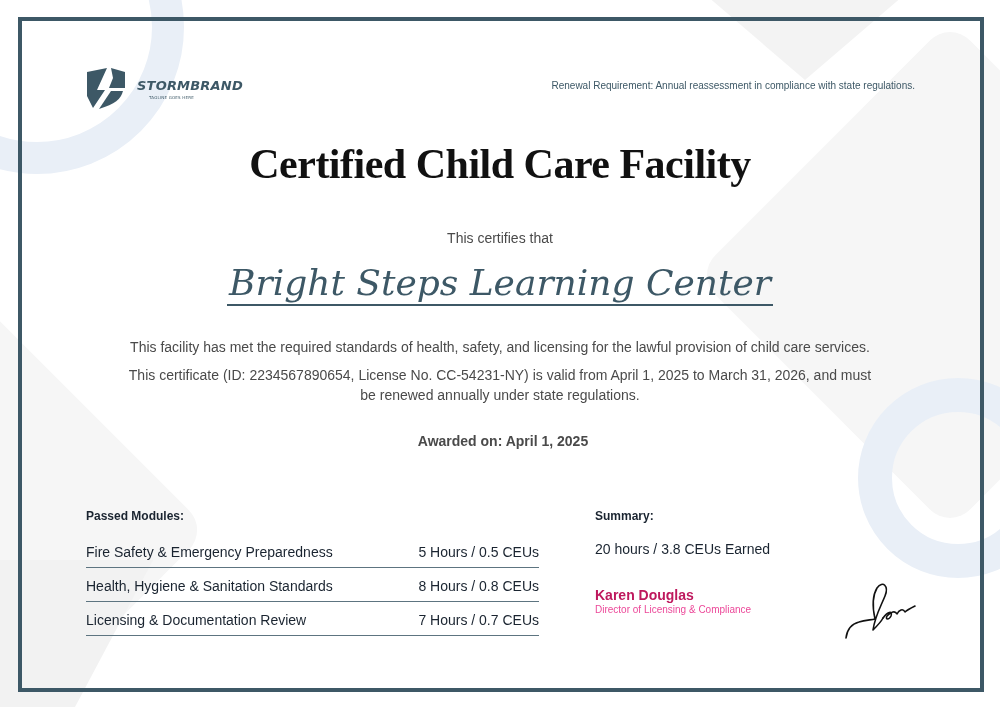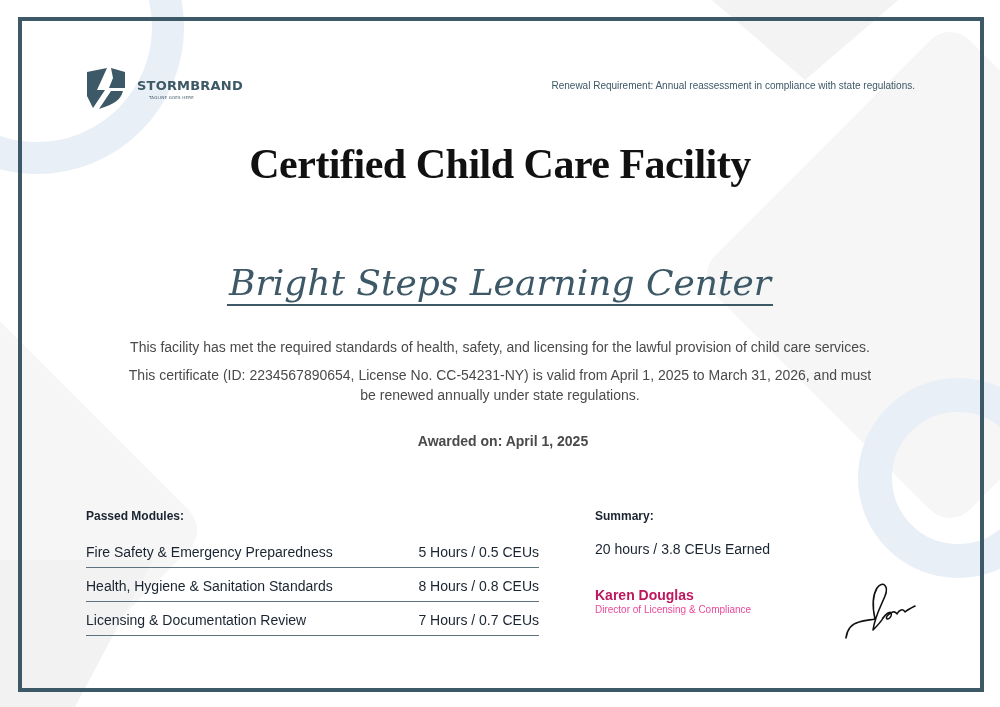--- a/index.html
+++ b/index.html
@@ -111,20 +111,21 @@
       flex-direction: column;
       margin-top: 2px;
     }
     .brand-name {
       font-family: "DejaVu Sans", sans-serif;
       font-weight: bold;
       font-size: 13px;
       letter-spacing: 0.2px;
       color: #3d5866;
       line-height: 14px;
+      font-style: italic;
     }
     .brand-tagline {
       font-family: "DejaVu Sans", sans-serif;
       font-size: 4px;
       color: #3d5866;
       margin-left: 12px;
       margin-top: 2px;
       letter-spacing: 0.2px;
     }
 
@@ -283,20 +284,21 @@
     <div class="logo-text">
       <span class="brand-name">STORMBRAND</span>
       <span class="brand-tagline">TAGLINE GOES HERE</span>
     </div>
   </div>
 
   <div class="renewal">Renewal Requirement: Annual reassessment in compliance with state regulations.</div>
 
   <div class="title">Certified Child Care Facility</div>
 
+  <div class="certifies">This certifies that</div>
 
   <div class="recipient">
     <span>Bright Steps Learning Center</span>
   </div>
 
   <div class="desc desc-1">This facility has met the required standards of health, safety, and licensing for the lawful provision of child care services.</div>
   <div class="desc desc-2">This certificate (ID: 2234567890654, License No. CC-54231-NY) is valid from April 1, 2025 to March 31, 2026, and must be renewed annually under state regulations.</div>
 
   <div class="awarded">Awarded on: April 1, 2025</div>
 

